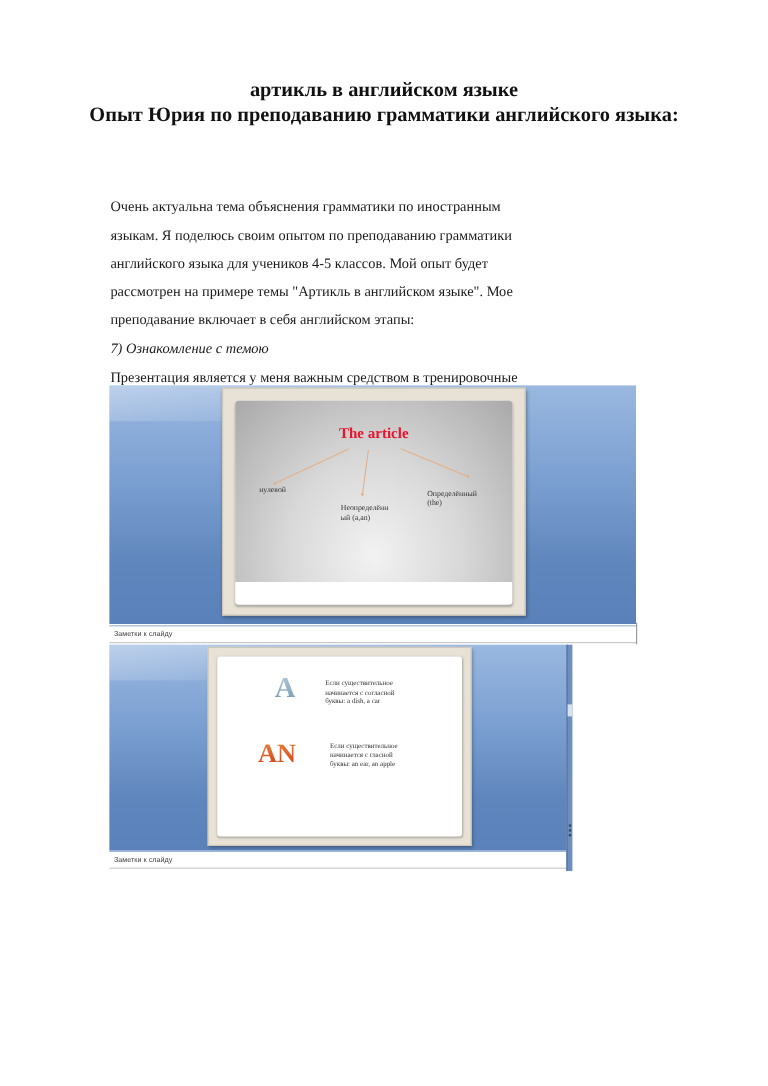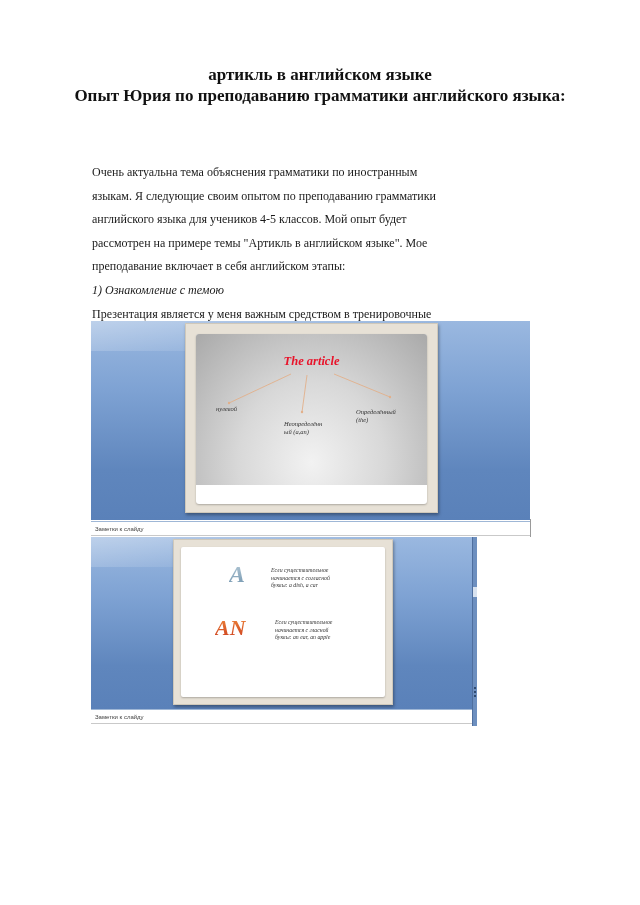--- a/index.html
+++ b/index.html
@@ -20,21 +20,20 @@
     .body-text .italic { font-style: italic; }
 
     
     .shot {
       position: absolute; overflow: hidden;
       font-family: "Liberation Serif", serif;
     }
     .shot .workspace {
       position: absolute; left: 0; top: 0;
       background: linear-gradient(180deg, #9ab8e0 0%, #7ea2d3 35%, #5f86bd 75%, #5a81b9 100%);
-      font-style: italic;
     }
     .shot .workspace::before {
       content: ""; position: absolute; left: 0; top: 0; width: 100%; height: 30px;
       background: linear-gradient(170deg, rgba(255,255,255,0.35) 0%, rgba(255,255,255,0) 60%);
     }
     .shot .frame {
       position: absolute; background: #e7e1d6; border: 1px solid #cfc8ba;
       box-shadow: 1px 2px 3px rgba(0,0,0,0.35);
     }
     .shot .notes {
@@ -105,25 +104,25 @@
 </head>
 <body>
 
 <div class="title">
   <div>артикль в английском языке</div>
   <div>Опыт Юрия по преподаванию грамматики английского языка:</div>
 </div>
 
 <div class="body-text">
   <p>Очень актуальна тема объяснения грамматики по иностранным</p>
-  <p>языкам. Я следующие своим опытом по преподаванию грамматики</p>
+  <p>языкам. Я поделюсь своим опытом по преподаванию грамматики</p>
   <p>английского языка для учеников 4-5 классов. Мой опыт будет</p>
   <p>рассмотрен на примере темы "Артикль в английском языке". Мое</p>
   <p>преподавание включает в себя английском этапы:</p>
-  <p class="italic">1) Ознакомление с темою</p>
+  <p class="italic">7) Ознакомление с темою</p>
   <p>Презентация является у меня важным средством в тренировочные</p>
   <p>темы. В презентации освещены основные вопросы темы, даны</p>
   <p>тренировочные упражнения.</p>
 </div>
 
 <div class="shot" id="shot1">
   <div class="workspace">
     <div class="frame">
       <div class="slide-card">
         <div class="slide-gray"></div>

